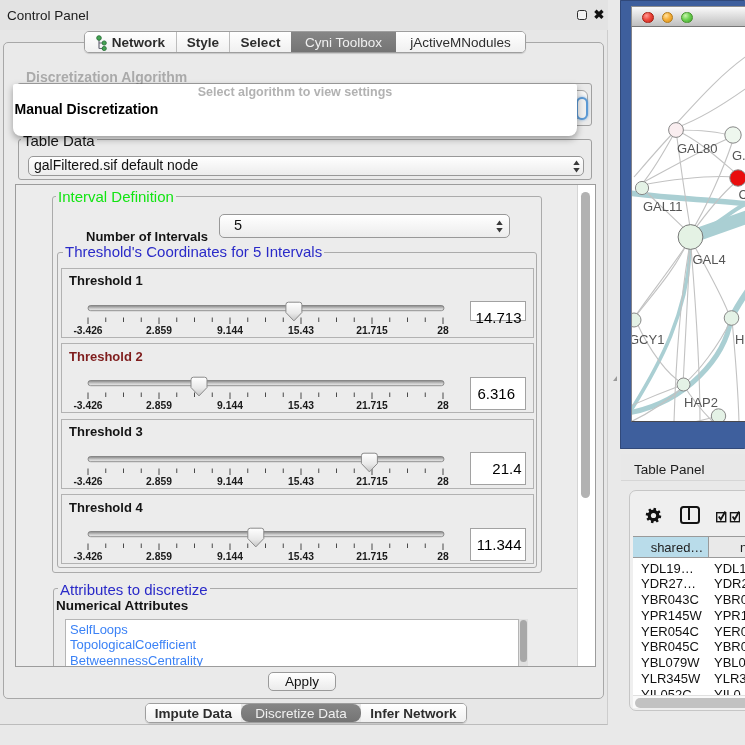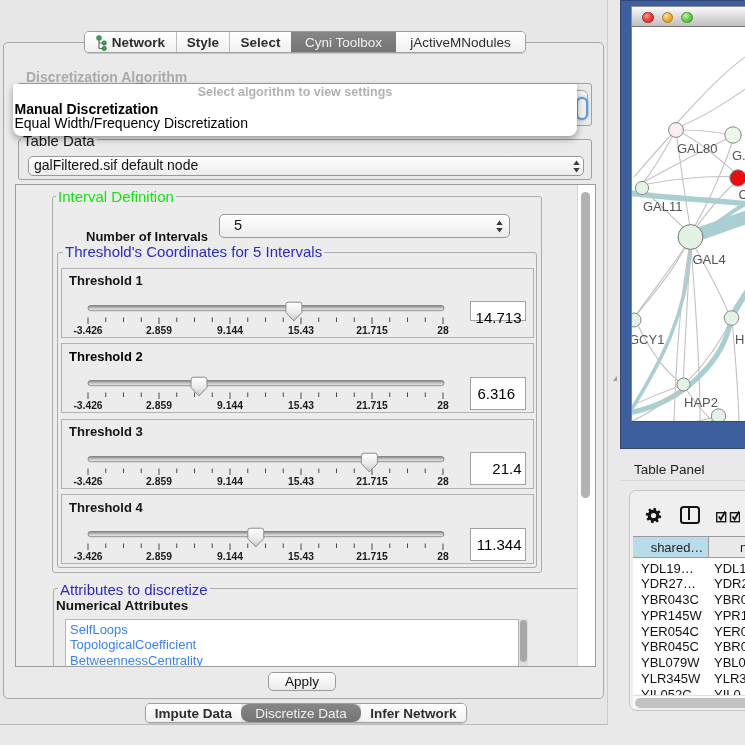--- a/index.html
+++ b/index.html
@@ -5,20 +5,27 @@
   * { margin:0; padding:0; box-sizing:border-box; }
   html,body { width:745px; height:745px; overflow:hidden; }
   body { font-family:"Liberation Sans", sans-serif; background:#e9e9e9; position:relative; }
   .abs { position:absolute; }
 </style>
 </head>
 <body>
 
 <div class="abs" style="left:0;top:0;width:608px;height:725px;background:#e7e7e7;border-right:1px solid #cdcdcd;border-bottom:1px solid #bcbcbc;">
 
+  <div class="abs" style="left:0;top:0;width:608px;height:30px;background:#e3e3e3;">
+    <div class="abs" style="left:7px;top:8px;font-size:13.5px;color:#1c1c1c;">Control Panel</div>
+
+    <div class="abs" style="left:577px;top:10px;width:10px;height:10px;border:1.6px solid #2b2b2b;border-radius:2.5px;background:#f2f2f2;"></div>
+
+    <div class="abs" style="left:593.5px;top:6.5px;width:16px;height:20px;font-size:13px;font-weight:bold;color:#111;">✖</div>
+  </div>
 
   <div class="abs" style="left:3px;top:42px;width:601px;height:657px;border:1px solid #a8a8a8;border-radius:5px;background:#eaeaea;"></div>
 
   <div class="abs" style="left:84px;top:31px;height:22px;display:flex;border:1px solid #9e9e9e;border-radius:5px;overflow:hidden;box-shadow:0 1px 1px rgba(0,0,0,0.15);">
     <div style="width:92px;background:linear-gradient(#ffffff,#f0f0f0);display:flex;align-items:center;justify-content:center;font-size:13.5px;font-weight:bold;color:#2d2d2d;border-right:1px solid #bdbdbd;">
       <svg width="12" height="16" viewBox="0 0 12 16" style="margin-right:4px;margin-top:1px;">
         <line x1="3" y1="3" x2="3" y2="13.5" stroke="#6a6a78" stroke-width="1.2"></line>
         <line x1="3" y1="8" x2="8" y2="8" stroke="#6a6a78" stroke-width="1.2"></line>
         <line x1="3" y1="13.5" x2="8" y2="13.5" stroke="#6a6a78" stroke-width="1.2"></line>
         <circle cx="3" cy="3" r="2.3" fill="#44a452" stroke="#2a713a" stroke-width="0.9"></circle>
@@ -109,21 +116,21 @@
             <text x="239.0" y="65" text-anchor="middle">15.43</text>
             <text x="310.0" y="65" text-anchor="middle">21.715</text>
             <text x="381.0" y="65" text-anchor="middle">28</text>
           </g>
         <path d="M223.9 43.5 L223.9 35.7 Q223.9 33.2 226.4 33.2 L237.4 33.2 Q239.9 33.2 239.9 35.7 L239.9 43.5 L231.9 51.9 Z" fill="url(#thm)" stroke="#8a8a8a" stroke-width="1"></path>
       </svg>
       <div class="abs" style="left:408px;top:32.7px;width:56px;height:20px;background:#fff;border:1px solid #a2a2a2;font-size:15px;color:#000;text-align:right;line-height:31px;padding-right:3.5px;">14.713</div>
     </div>
 
     <div class="abs" style="left:45px;top:158px;width:473px;height:70px;border:1px solid #b2b2b2;">
-      <div class="abs" style="left:7px;top:4.5px;font-size:13px;font-weight:bold;color:#000000;">Threshold 2</div>
+      <div class="abs" style="left:7px;top:4.5px;font-size:13px;font-weight:bold;color:#7f1d1d;">Threshold 2</div>
       <svg class="abs" style="left:0;top:0;" width="471" height="69" viewBox="0 0 471 69">
         <rect x="26" y="36.5" width="356" height="5.2" rx="2.6" fill="url(#trk)" stroke="#7a7a7a" stroke-width="0.8"></rect>
         <g>
             <line x1="26.00" y1="48.5" x2="26.00" y2="55.0" stroke="#4a4a4a" stroke-width="1"></line>
             <line x1="43.75" y1="48.5" x2="43.75" y2="53.0" stroke="#4a4a4a" stroke-width="1"></line>
             <line x1="61.50" y1="48.5" x2="61.50" y2="53.0" stroke="#4a4a4a" stroke-width="1"></line>
             <line x1="79.25" y1="48.5" x2="79.25" y2="53.0" stroke="#4a4a4a" stroke-width="1"></line>
             <line x1="97.00" y1="48.5" x2="97.00" y2="55.0" stroke="#4a4a4a" stroke-width="1"></line>
             <line x1="114.75" y1="48.5" x2="114.75" y2="53.0" stroke="#4a4a4a" stroke-width="1"></line>
             <line x1="132.50" y1="48.5" x2="132.50" y2="53.0" stroke="#4a4a4a" stroke-width="1"></line>
@@ -254,21 +261,20 @@
   <div class="abs" style="left:145px;top:703px;height:20px;display:flex;border:1px solid #9e9e9e;border-radius:5px;overflow:hidden;box-shadow:0 1px 1px rgba(0,0,0,0.15);">
     <div style="width:95px;background:linear-gradient(#ffffff,#f0f0f0);display:flex;align-items:center;justify-content:center;font-size:13.5px;font-weight:bold;color:#2d2d2d;">Impute Data</div>
     <div style="width:120px;background:linear-gradient(#868686,#747474);display:flex;align-items:center;justify-content:center;font-size:13.5px;color:#f0f0f0;border-radius:8px;">Discretize Data</div>
     <div style="width:105px;background:linear-gradient(#ffffff,#f0f0f0);display:flex;align-items:center;justify-content:center;font-size:13.5px;font-weight:bold;color:#2d2d2d;">Infer Network</div>
   </div>
 
   <div class="abs" style="left:26px;top:69px;font-weight:bold;color:rgba(100,100,100,0.48);font-size:14px;">Discretization Algorithm</div>
   <div class="abs" style="left:13px;top:84px;width:564px;height:52px;background:#ffffff;border-radius:2px 2px 8px 8px;box-shadow:0 3px 7px rgba(0,0,0,0.35);"></div>
   <div class="abs" style="left:13px;top:85px;width:564px;text-align:center;font-size:12.5px;font-weight:bold;color:#b2b2b2;">Select algorithm to view settings</div>
   <div class="abs" style="left:14.5px;top:100.5px;font-size:14px;font-weight:bold;color:#000;">Manual Discretization</div>
-  <div class="abs" style="left:14.5px;top:114.5px;font-size:14px;color:#000;">Equal Width/Frequency Discretization</div>
 </div>
 
 <div class="abs" style="left:612px;top:368px;width:6px;height:7px;">
   <svg width="6" height="7">
       <path d="M1 6 L5 6 L5 1 Z" fill="#9a9a9a"></path>
     </svg>
 </div>
 
 <div class="abs" style="left:620px;top:0;width:125px;height:449px;background:#3e5f9d;border:1.5px solid #31497a;border-right:none;border-radius:1px;">
 

